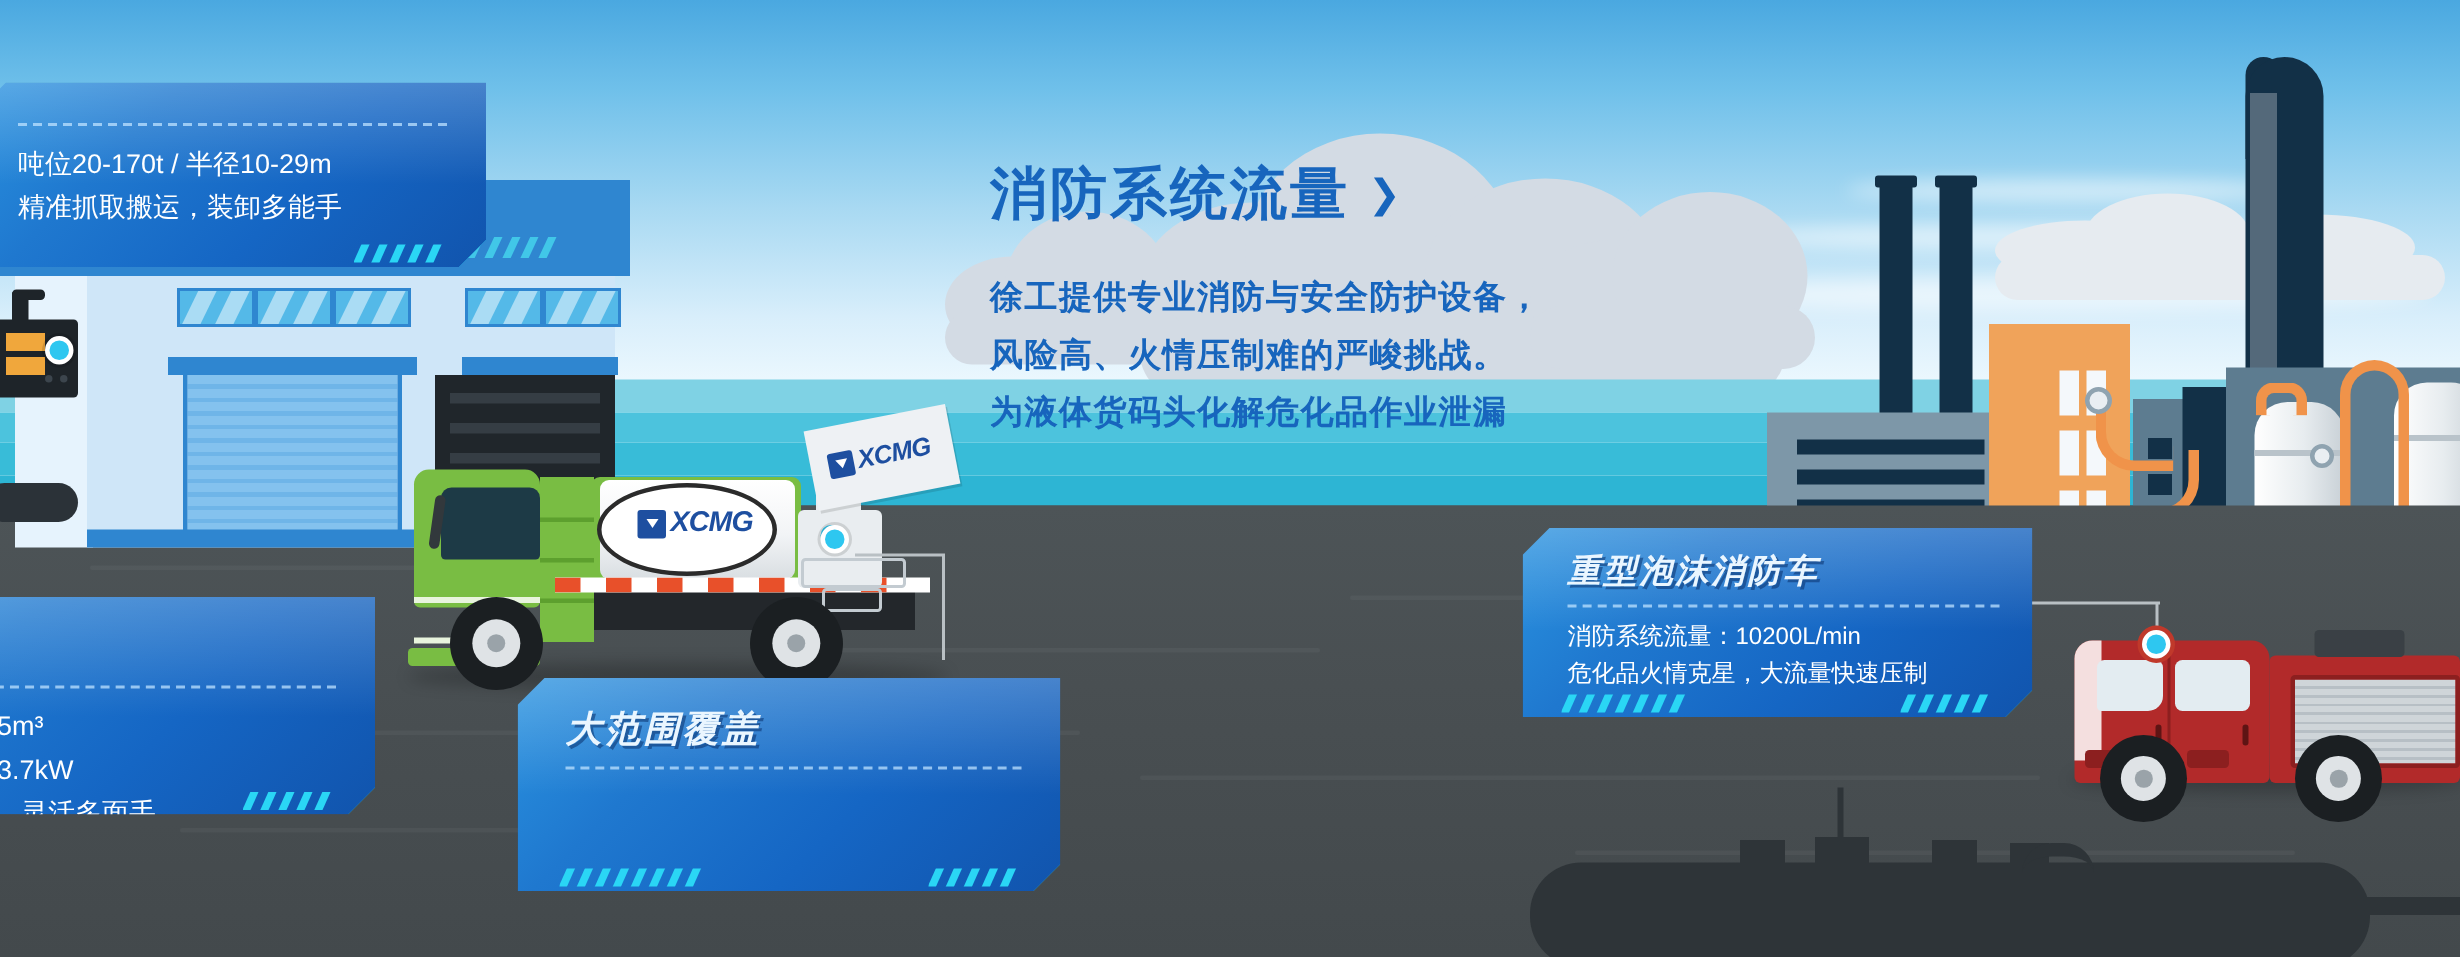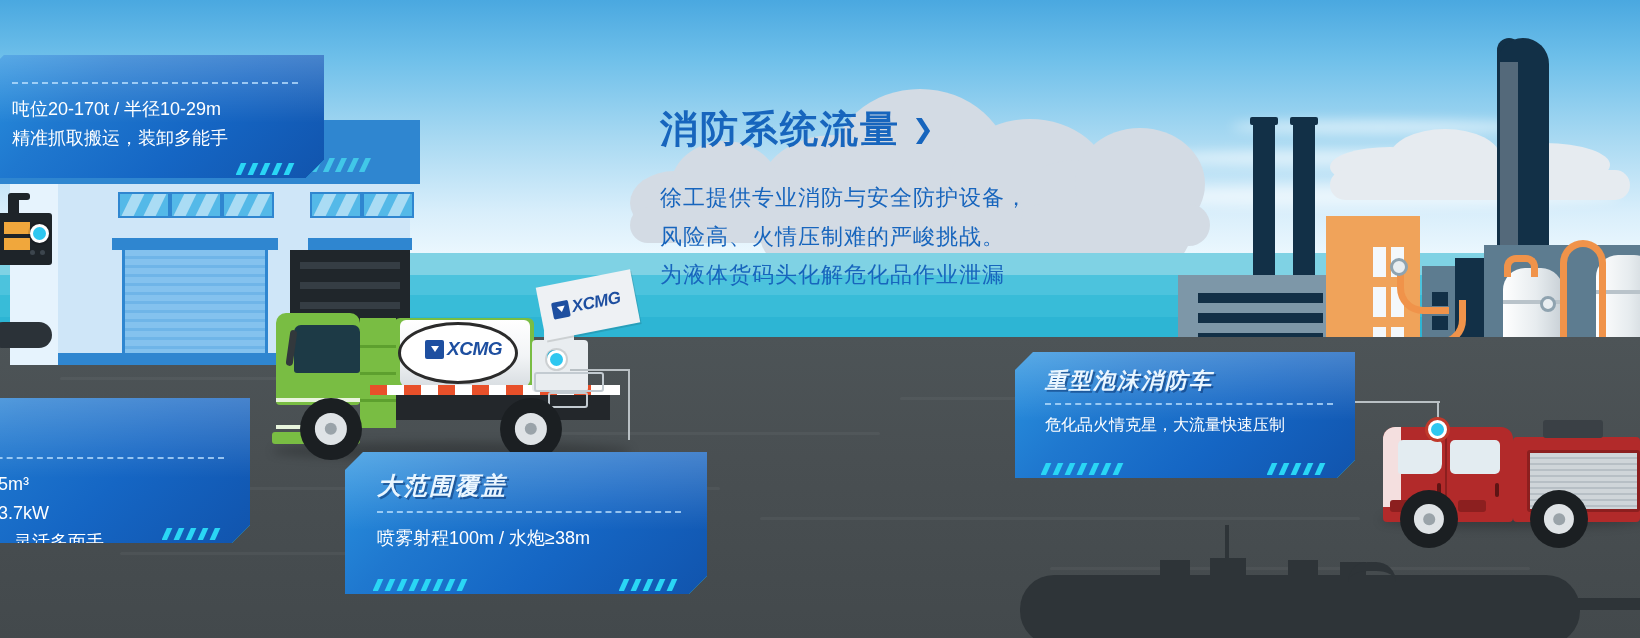--- a/index.html
+++ b/index.html
@@ -183,21 +183,21 @@
   .ft-step { position:absolute; background:#8c1f1f; border-radius:3px; }
 
   
   .headline { position:absolute; left:660px; top:104px; }
   .h-title {
     font-size:38px; font-weight:bold; color:#1765bd; letter-spacing:2px;
     display:flex; align-items:center; gap:12px; white-space:nowrap;
   }
   .h-arrow { color:#1765bd; font-size:26px; font-weight:bold; }
   .h-sub {
-    margin-top:24px; font-size:22px; font-weight:normal; color:#1765bd;
+    margin-top:24px; font-size:22px; font-weight:bold; color:#1765bd;
     line-height:1.75; letter-spacing:1px; white-space:nowrap;
   }
 
   
   .card {
     position:absolute;
     background:linear-gradient(135deg,#2a93e0 0%,#1f78cf 30%,#1566c4 62%,#1154ad 100%);
     color:#ffffff;
     box-shadow:0 3px 10px rgba(0,0,0,.28);
   }
@@ -515,21 +515,20 @@
     </div>
     <div class="c-br"></div>
   </div>
 
   <div class="card clip-a" id="card-dust">
     <div class="sheen"></div>
     <div class="c-tl"></div>
     <div class="inner" style="padding-left:32px;">
       <div class="title">大范围覆盖</div>
       <div class="dash"></div>
-      <div class="line">喷雾射程100m / 水炮≥38m</div>
     </div>
     <div class="c-stripes" style="left:28px;width:120px;">
       <i style="left:2px;"></i>
         <i style="left:14px;"></i>
         <i style="left:26px;"></i>
         <i style="left:38px;"></i>
       <i style="left:50px;"></i>
         <i style="left:62px;"></i>
         <i style="left:74px;"></i>
         <i style="left:86px;"></i>
@@ -543,20 +542,21 @@
     </div>
     <div class="c-br"></div>
   </div>
 
   <div class="card clip-a" id="card-foam">
     <div class="sheen"></div>
     <div class="c-tl"></div>
     <div class="inner" style="padding:14px 22px 12px 30px;">
       <div class="title" style="font-size:22px;">重型泡沫消防车</div>
       <div class="dash" style="margin:7px 0 8px 0;"></div>
+      <div class="line" style="font-size:16px;line-height:1.55;">消防系统流量：10200L/min</div>
       <div class="line" style="font-size:16px;line-height:1.55;">危化品火情克星，大流量快速压制</div>
     </div>
     <div class="c-stripes" style="left:26px;width:96px;">
       <i style="left:2px;"></i>
         <i style="left:14px;"></i>
         <i style="left:26px;"></i>
         <i style="left:38px;"></i>
       <i style="left:50px;"></i>
         <i style="left:62px;"></i>
         <i style="left:74px;"></i>

